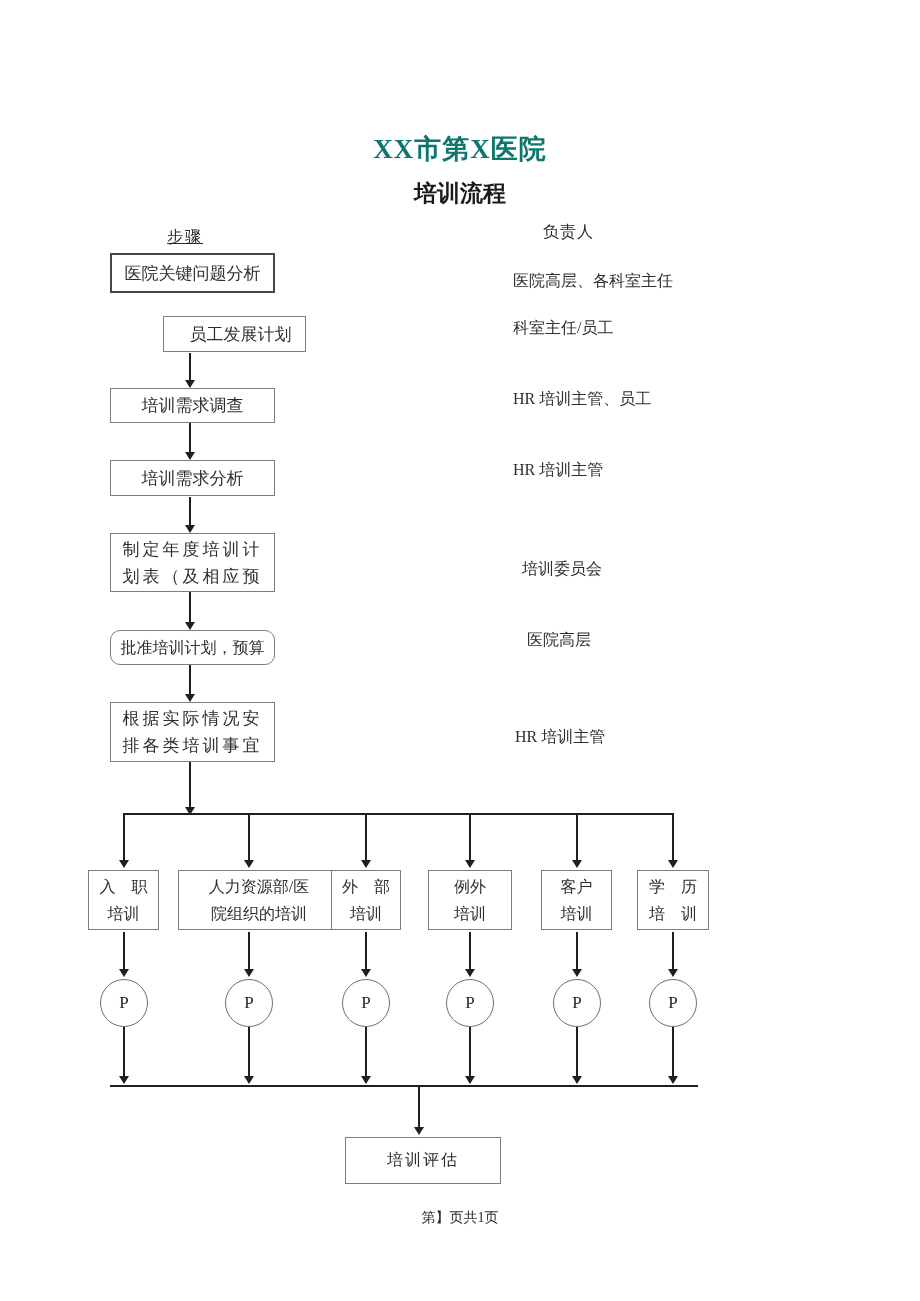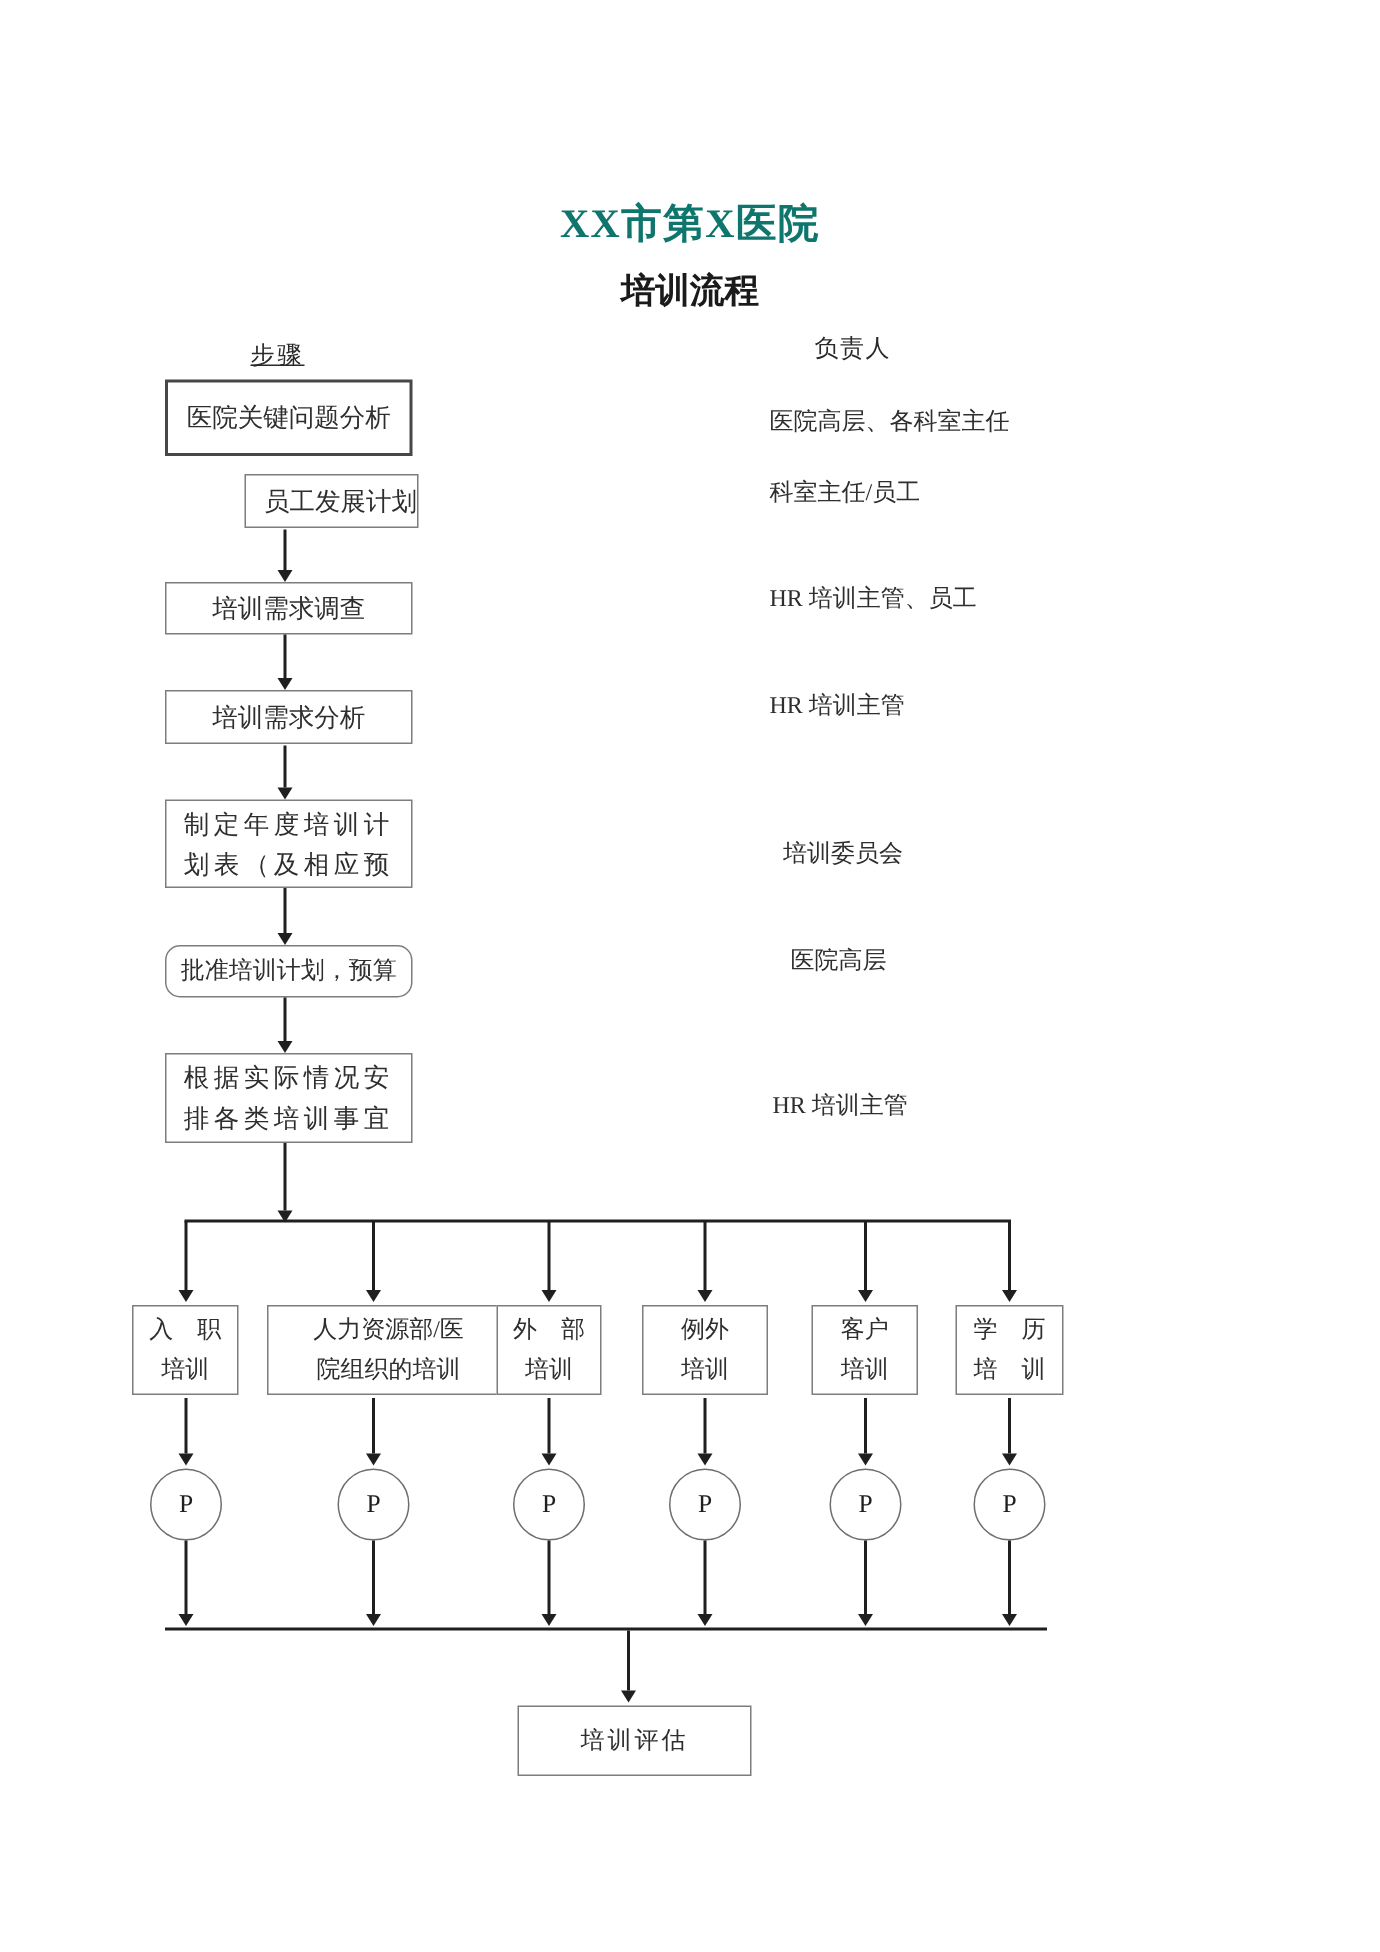--- a/index.html
+++ b/index.html
@@ -71,22 +71,22 @@
 </head>
 <body>
 
 <div class="page">
 
   <div class="doc-title">XX市第X医院</div>
   <div class="doc-subtitle">培训流程</div>
   <div class="col-header steps">步骤</div>
   <div class="col-header resp">负责人</div>
 
-  <div class="fbox heavy" style="left:110px; top:253px; width:165px; height:51px;">医院关键问题分析</div>
-  <div class="fbox" style="left:163px; top:316px; width:116px; height:36px;padding-left:12px;">员工发展计划</div>
+  <div class="fbox heavy" style="left:110px; top:253px; width:165px; height:40px;">医院关键问题分析</div>
+  <div class="fbox" style="left:163px; top:316px; width:143px; height:36px;padding-left:12px;">员工发展计划</div>
   <div class="fbox" style="left:110px; top:388px; width:165px; height:35px;">培训需求调查</div>
   <div class="fbox" style="left:110px; top:460px; width:165px; height:36px;">培训需求分析</div>
   <div class="fbox spread" style="left:110px; top:533px; width:165px; height:59px;">制定年度培训计
 划表（及相应预</div>
   <div class="fbox" style="left:110px; top:630px; width:165px; height:35px; font-size:16px;border-radius:10px;">批准培训计划，预算</div>
   <div class="fbox spread" style="left:110px; top:702px; width:165px; height:60px;">根据实际情况安
 排各类培训事宜</div>
 
   <div class="resp-label" style="left:513px; top:271px;">医院高层、各科室主任</div>
   <div class="resp-label" style="left:513px; top:318px;">科室主任/员工</div>
@@ -143,14 +143,15 @@
   <div class="v-arrow" style="left:365px; top:1027px; height:49px;"></div>
   <div class="v-arrow" style="left:469px; top:1027px; height:49px;"></div>
   <div class="v-arrow" style="left:576px; top:1027px; height:49px;"></div>
   <div class="v-arrow" style="left:672px; top:1027px; height:49px;"></div>
 
   <div class="h-line" style="left:110px; top:1085px; width:588px;"></div>
   <div class="v-arrow" style="left:418px; top:1087px; height:40px;"></div>
 
   <div class="eval-box">培训评估</div>
 
+  <div class="page-footer">第】页共1页</div>
 
 </div>
 
 </body></html>

